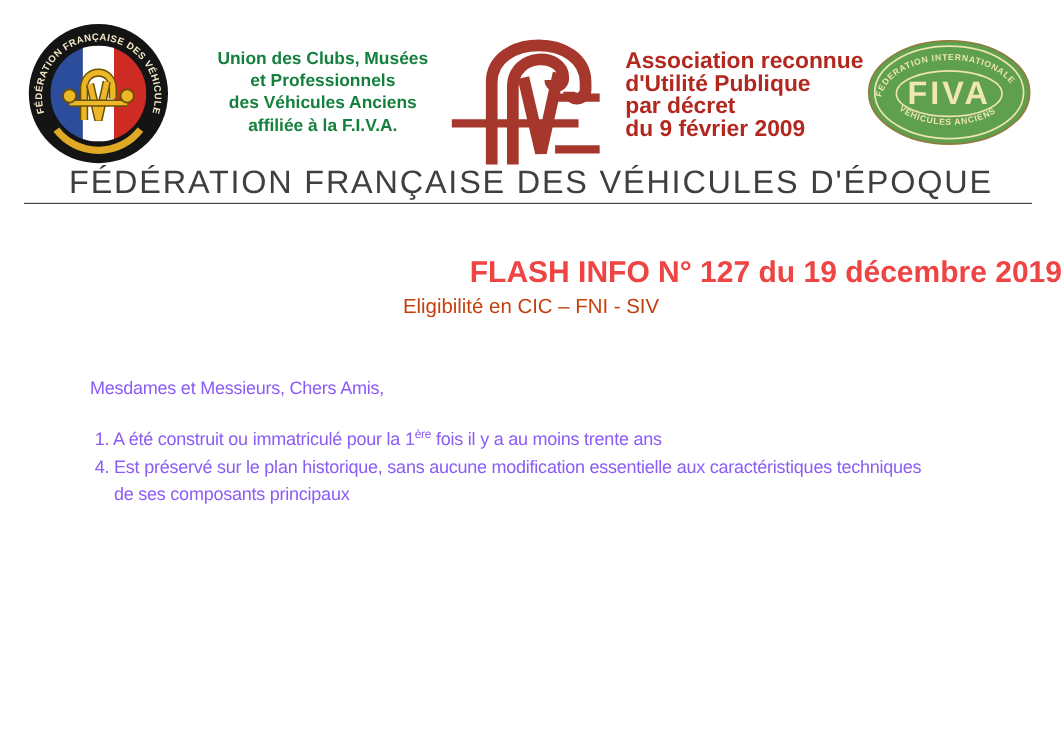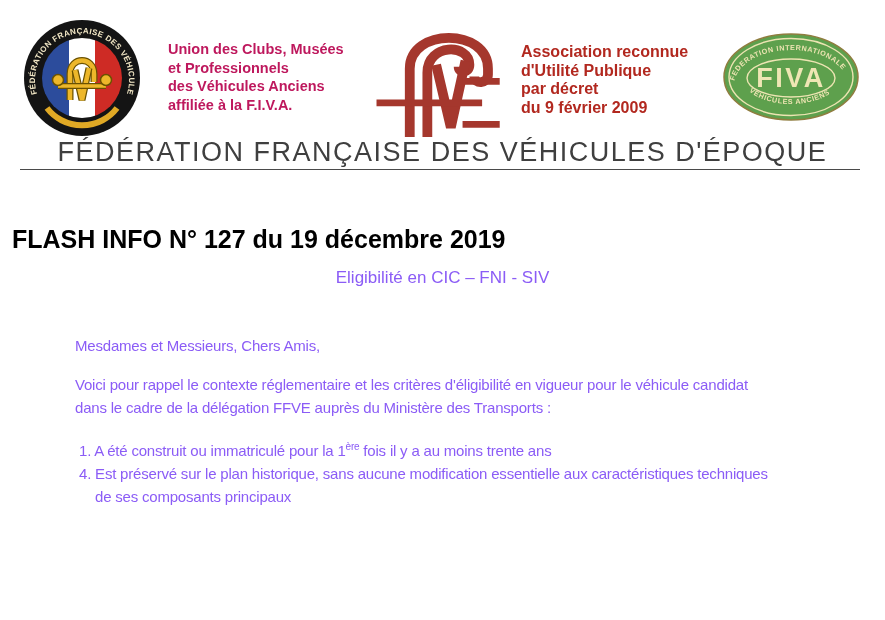--- a/index.html
+++ b/index.html
@@ -2,39 +2,39 @@
 <html><head>
 <meta charset="utf-8">
 <style>
   html,body{margin:0;padding:0;background:#fff;}
   .page{position:relative;width:885px;height:620px;background:#ffffff;overflow:hidden;
         font-family:"Liberation Sans","DejaVu Sans",sans-serif;}
 
   
   .masthead{position:absolute;left:0;top:0;width:885px;height:175px;}
   .logo-round{position:absolute;left:22px;top:13px;width:120px;height:130px;}
-  .union-text{position:absolute;left:168px;top:40px;width:202px;text-align:left;
-              color:#be185d;font-weight:bold;font-size:14.5px;line-height:18.5px;
+  .union-text{position:absolute;left:168px;top:40px;width:202px;text-align:center;
+              color:#15803d;font-weight:bold;font-size:14.5px;line-height:18.5px;
               white-space:pre;}
   .ffve-monogram{position:absolute;left:374px;top:10px;width:138px;height:132px;}
   .assoc-text{position:absolute;left:521px;top:43px;text-align:left;
-              color:#B2281F;font-weight:bold;font-size:16px;line-height:18.5px;
+              color:#B2281F;font-weight:bold;font-size:19px;line-height:18.5px;
               white-space:pre;}
   .logo-fiva{position:absolute;left:721px;top:31px;width:140px;height:92px;}
   .banner{position:absolute;left:0;top:137px;width:885px;text-align:center;
           color:#3F3F3F;font-size:27px;font-weight:300;letter-spacing:1.5px;
           white-space:pre;}
   .rule{position:absolute;left:20px;top:169px;width:840px;height:0;
         border-top:1.6px solid #4a4a4a;}
 
   
   .content{position:absolute;left:0;top:212px;width:885px;}
-  .doc-title{margin:12px;text-align:left;color:#000000;font-size:25px;line-height:30px;
+  .doc-title{margin:0;text-align:right;color:#ef4444;font-size:25px;line-height:30px;
              font-weight:bold;}
-  .doc-subtitle{margin:2px 0 0 0;text-align:center;color:#8b5cf6;font-size:17px;
+  .doc-subtitle{margin:2px 0 0 0;text-align:center;color:#c2410c;font-size:17px;
                 line-height:24px;font-weight:normal;}
   .body-block{margin:44px 40px 0 75px;color:#8b5cf6;font-size:15px;line-height:23px;
               letter-spacing:-0.2px;}
   .para{margin:0 0 16px 0;white-space:pre;}
   .list{margin:4px;}
   .list-item{margin:0;white-space:pre;padding-left:16px;text-indent:-16px;}
   .sup{font-size:10px;vertical-align:super;}
 </style>
 </head>
 <body>
@@ -121,22 +121,20 @@
   </div>
 
   <div class="content">
     <h1 class="doc-title">FLASH INFO N° 127 du 19 décembre 2019</h1>
     <h2 class="doc-subtitle">Eligibilité en CIC – FNI - SIV</h2>
 
     <div class="body-block">
       <p class="para">Mesdames et Messieurs, Chers Amis,</p>
 
 
-      <p class="para">Voici pour rappel le contexte réglementaire et les critères d'éligibilité en vigueur pour le véhicule candidat
-dans le cadre de la délégation FFVE auprès du Ministère des Transports :</p>
 
       <div class="list">
         <div class="list-item"><span>1. A été construit ou immatriculé pour la 1</span><span class="sup">ère</span><span> fois il y a au moins trente ans</span></div>
         <div class="list-item">4. Est préservé sur le plan historique, sans aucune modification essentielle aux caractéristiques techniques
 de ses composants principaux</div>
       </div>
     </div>
   </div>
 
 </div>

